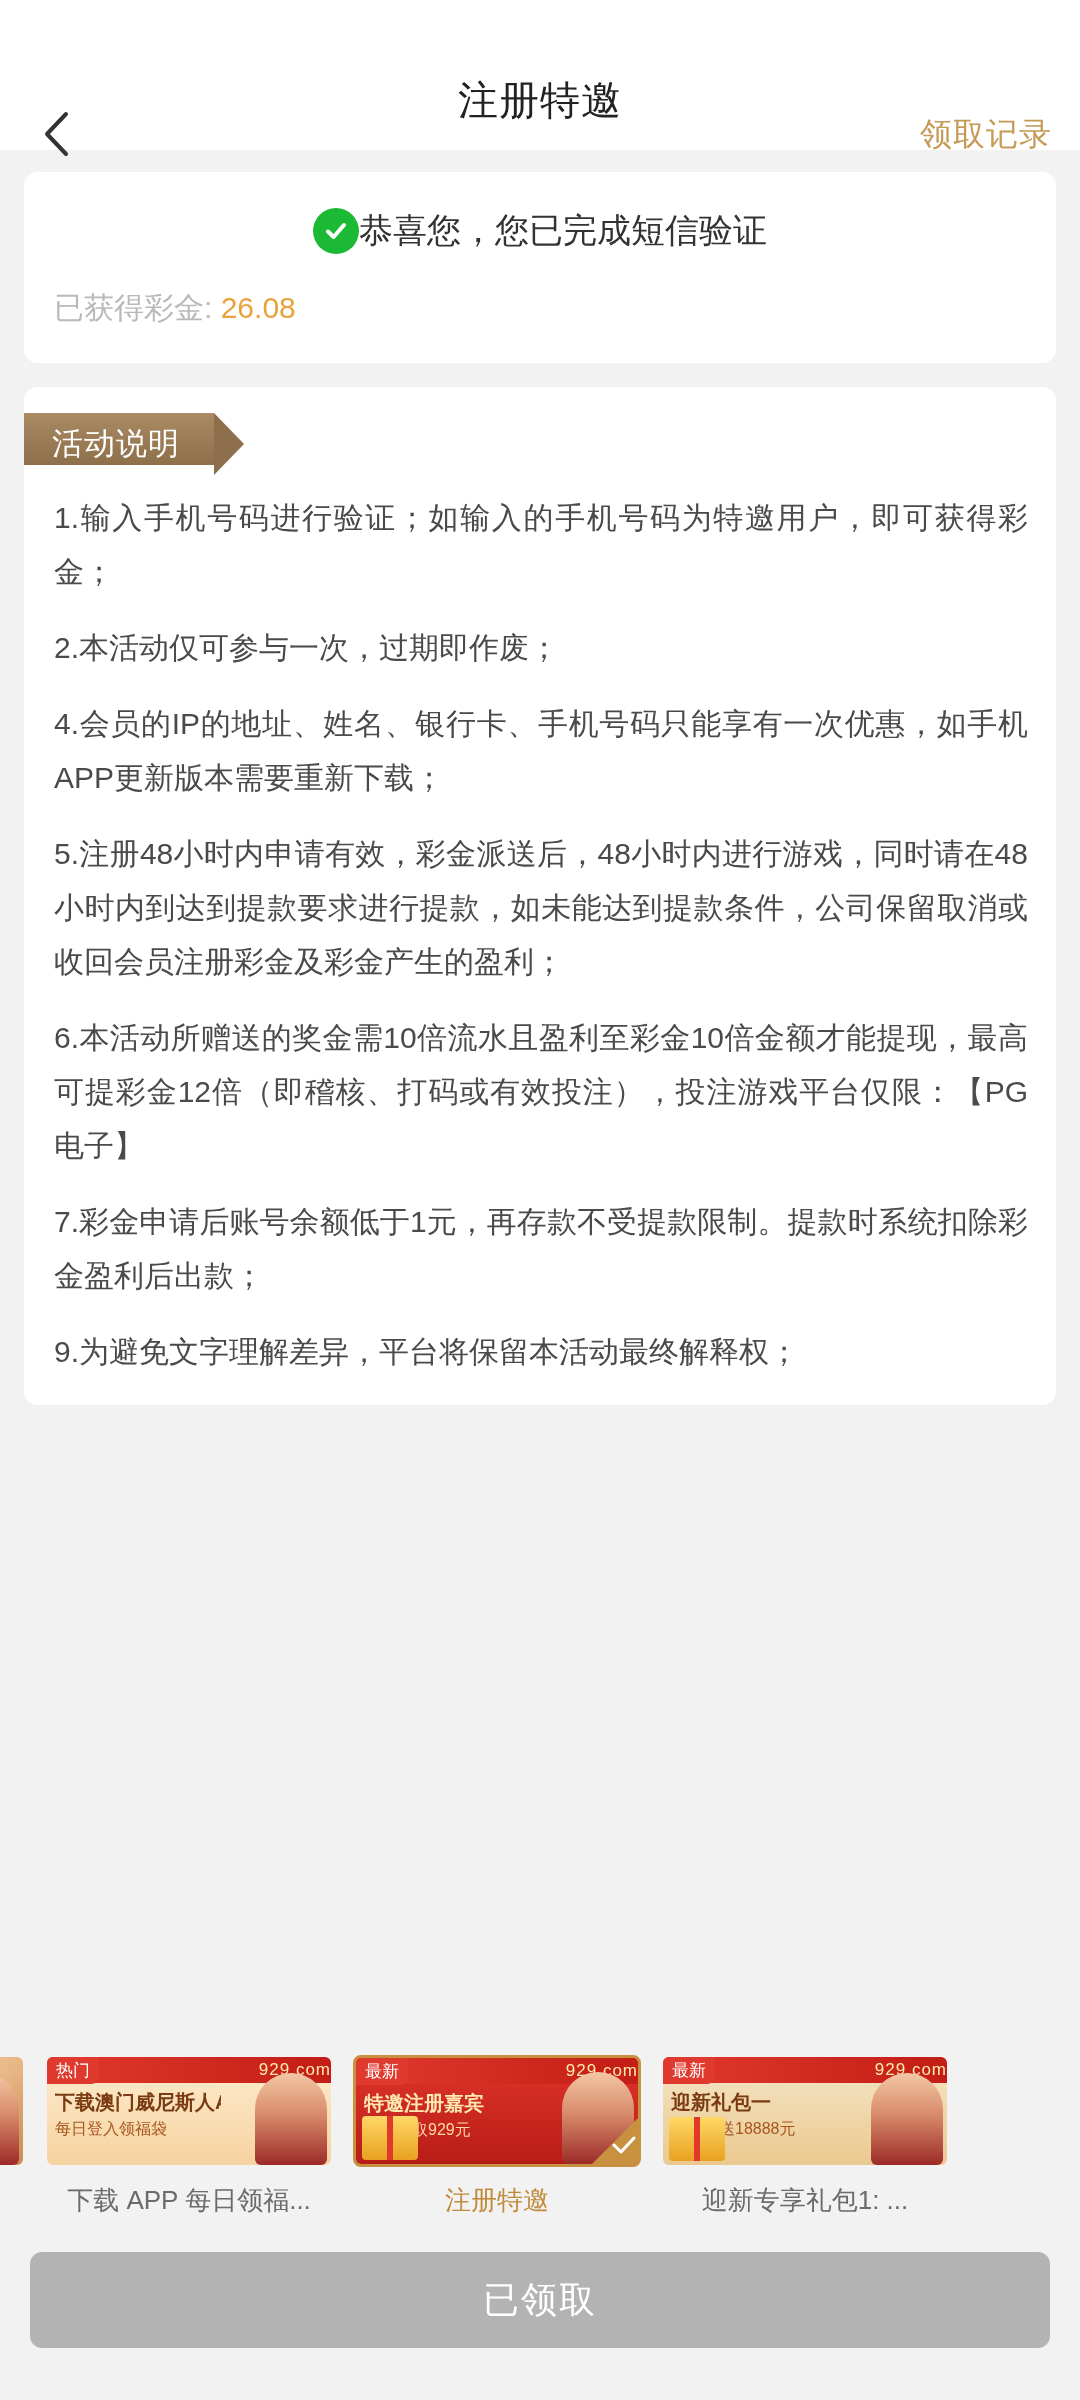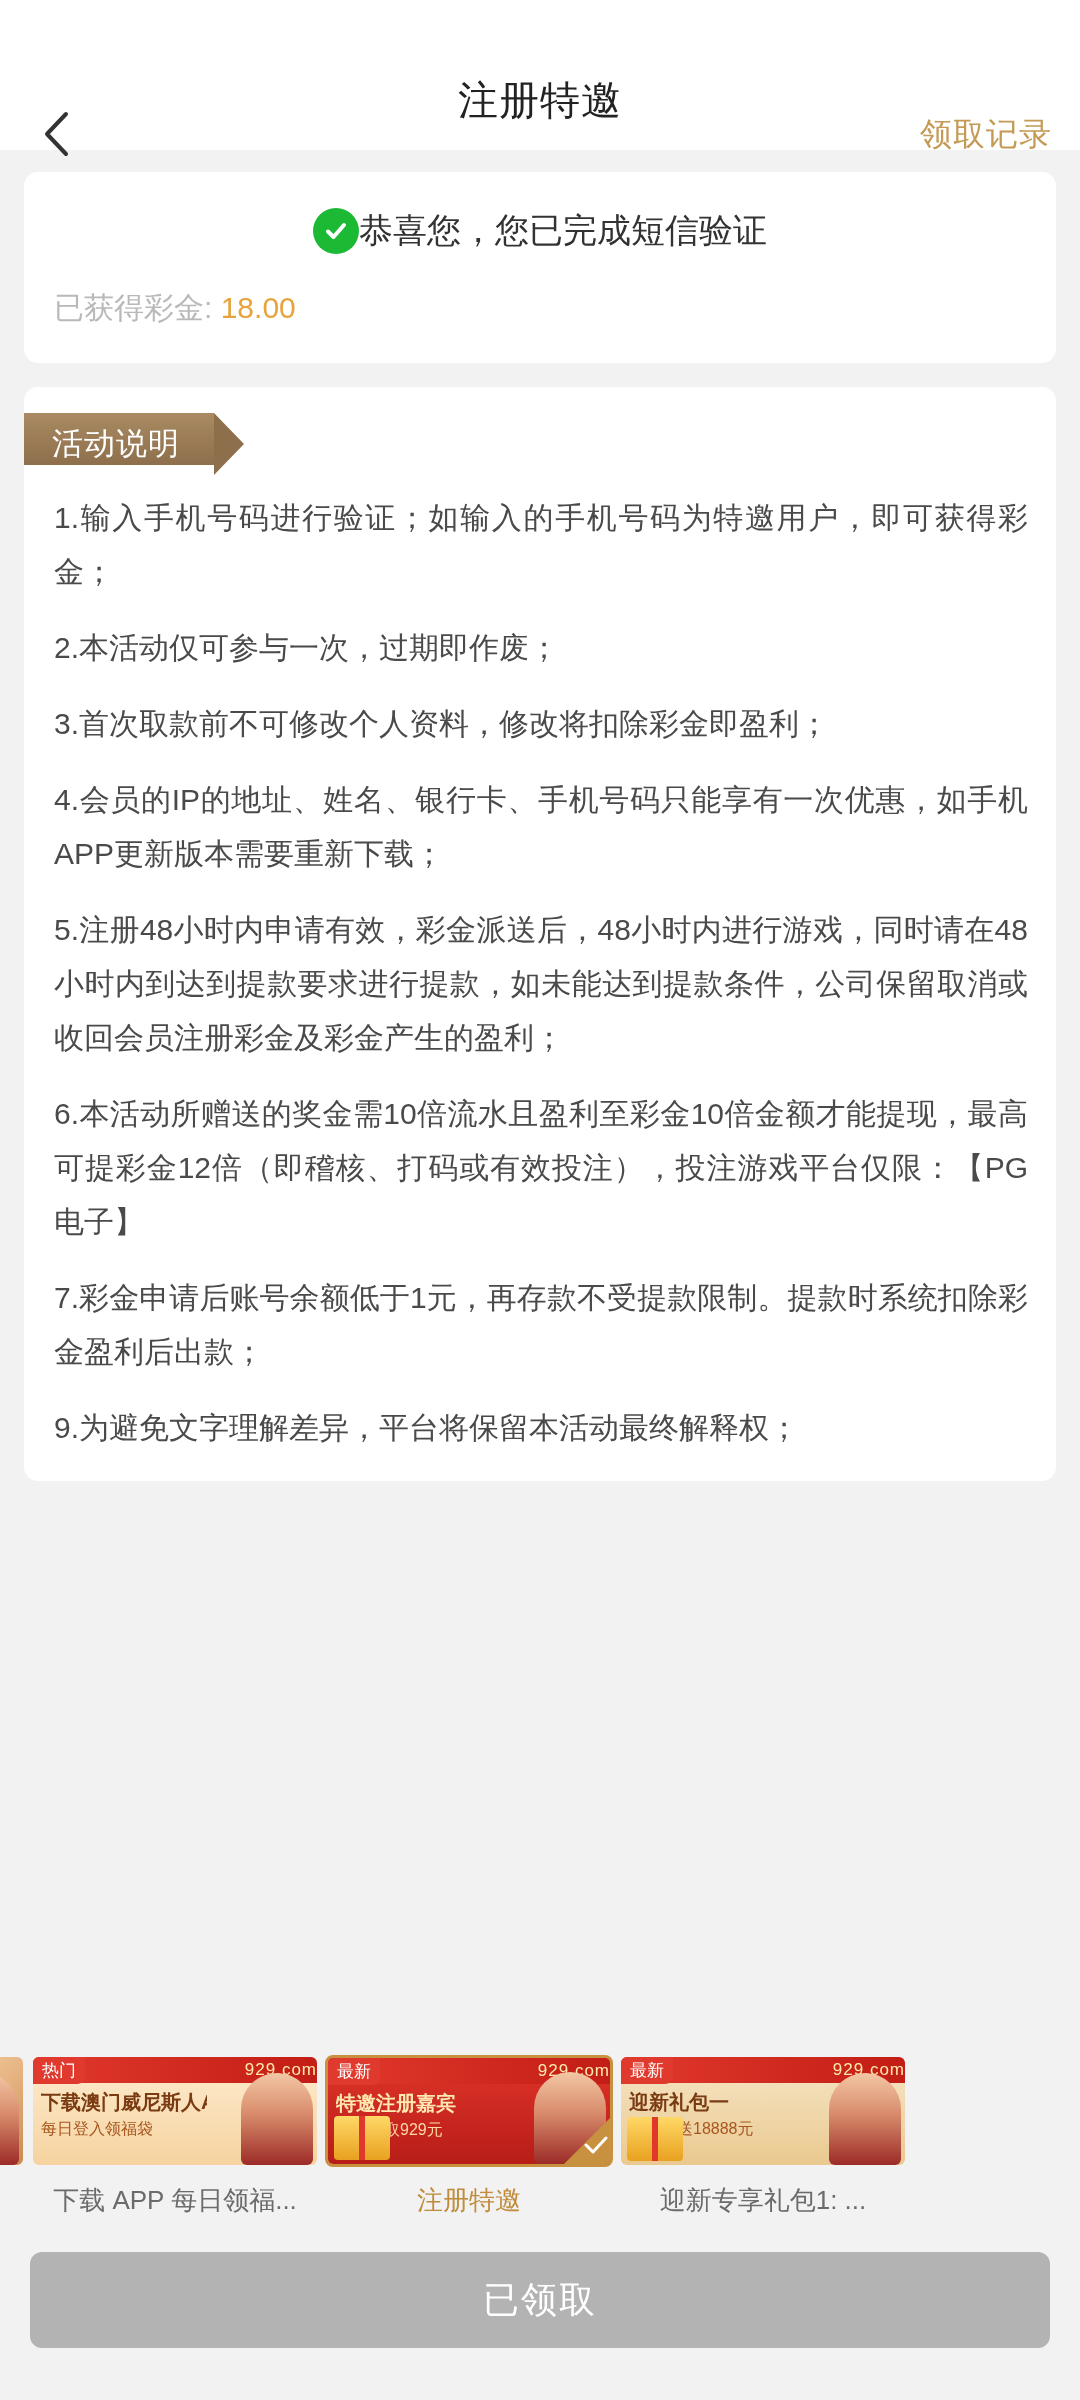--- a/index.html
+++ b/index.html
@@ -145,21 +145,21 @@
   
   .thumb-strip {
     flex: 0 0 auto;
     background: #f2f2f2;
     padding: 14px 0 8px 0;
     overflow: hidden;
   }
   .thumb-row {
     display: flex;
     align-items: flex-start;
-    gap: 6px;
+    gap: 20px;
     padding-left: 10px;
   }
   .thumb {
     width: 288px;
     flex: 0 0 auto;
     text-align: center;
   }
   .thumb.partial { width: 130px; margin-left: -115px; }
   .thumb-img {
     position: relative;
@@ -281,30 +281,29 @@
     <div class="status-row">
       <span class="check-icon">
         <svg width="26" height="26" viewBox="0 0 26 26" fill="none">
           <path d="M5 13.5 L10.5 19 L21 7" stroke="#ffffff" stroke-width="4" stroke-linecap="round" stroke-linejoin="round"></path>
         </svg>
       </span>
       <span class="status-text">恭喜您，您已完成短信验证</span>
     </div>
     <div class="amount-row">
       <span>已获得彩金:</span>
-      <span class="amt">18.00</span>
+      <span class="amt">26.08</span>
     </div>
   </div>
 
   <div class="rules-card">
     <div class="ribbon">活动说明</div>
     <div class="rules-list">
       <div class="rule">1.输入手机号码进行验证；如输入的手机号码为特邀用户，即可获得彩金；</div>
       <div class="rule">2.本活动仅可参与一次，过期即作废；</div>
-      <div class="rule">3.首次取款前不可修改个人资料，修改将扣除彩金即盈利；</div>
       <div class="rule">4.会员的IP的地址、姓名、银行卡、手机号码只能享有一次优惠，如手机APP更新版本需要重新下载；</div>
       <div class="rule">5.注册48小时内申请有效，彩金派送后，48小时内进行游戏，同时请在48小时内到达到提款要求进行提款，如未能达到提款条件，公司保留取消或收回会员注册彩金及彩金产生的盈利；</div>
       <div class="rule">6.本活动所赠送的奖金需10倍流水且盈利至彩金10倍金额才能提现，最高可提彩金12倍（即稽核、打码或有效投注），投注游戏平台仅限：【PG 电子】</div>
       <div class="rule">7.彩金申请后账号余额低于1元，再存款不受提款限制。提款时系统扣除彩金盈利后出款；</div>
       <div class="rule">9.为避免文字理解差异，平台将保留本活动最终解释权；</div>
     </div>
   </div>
 </div>
 
 <div class="thumb-strip">

